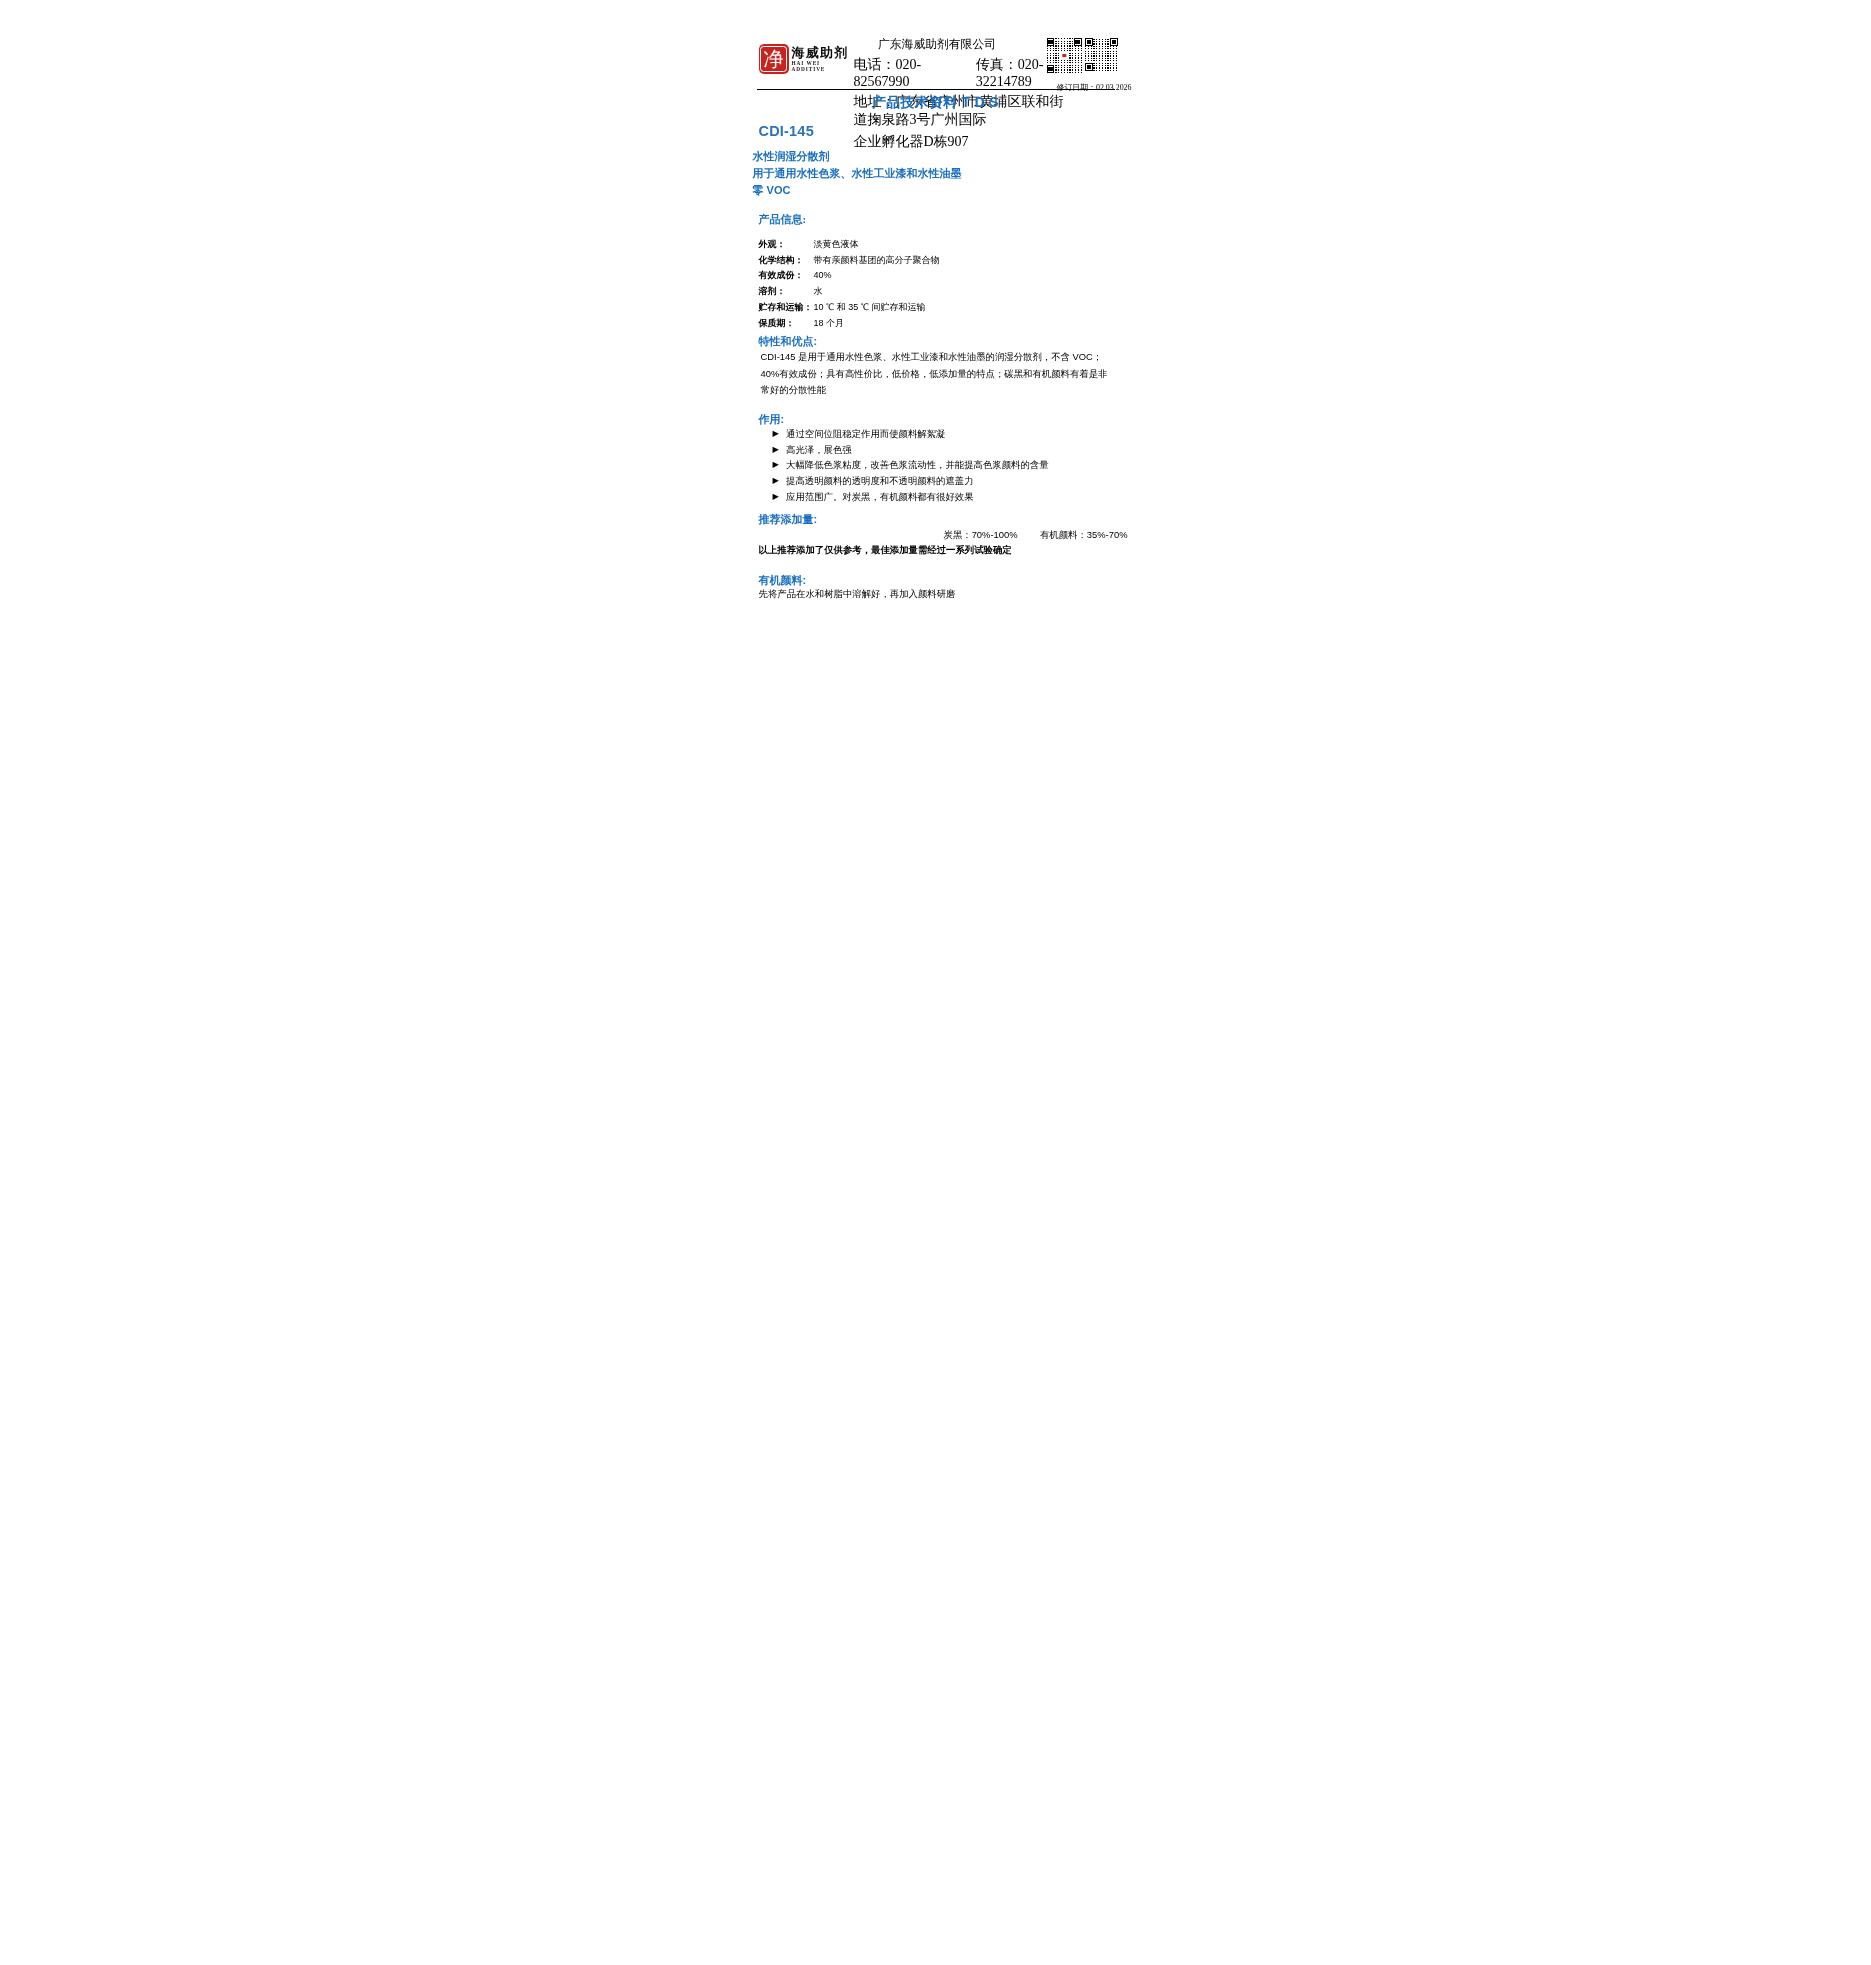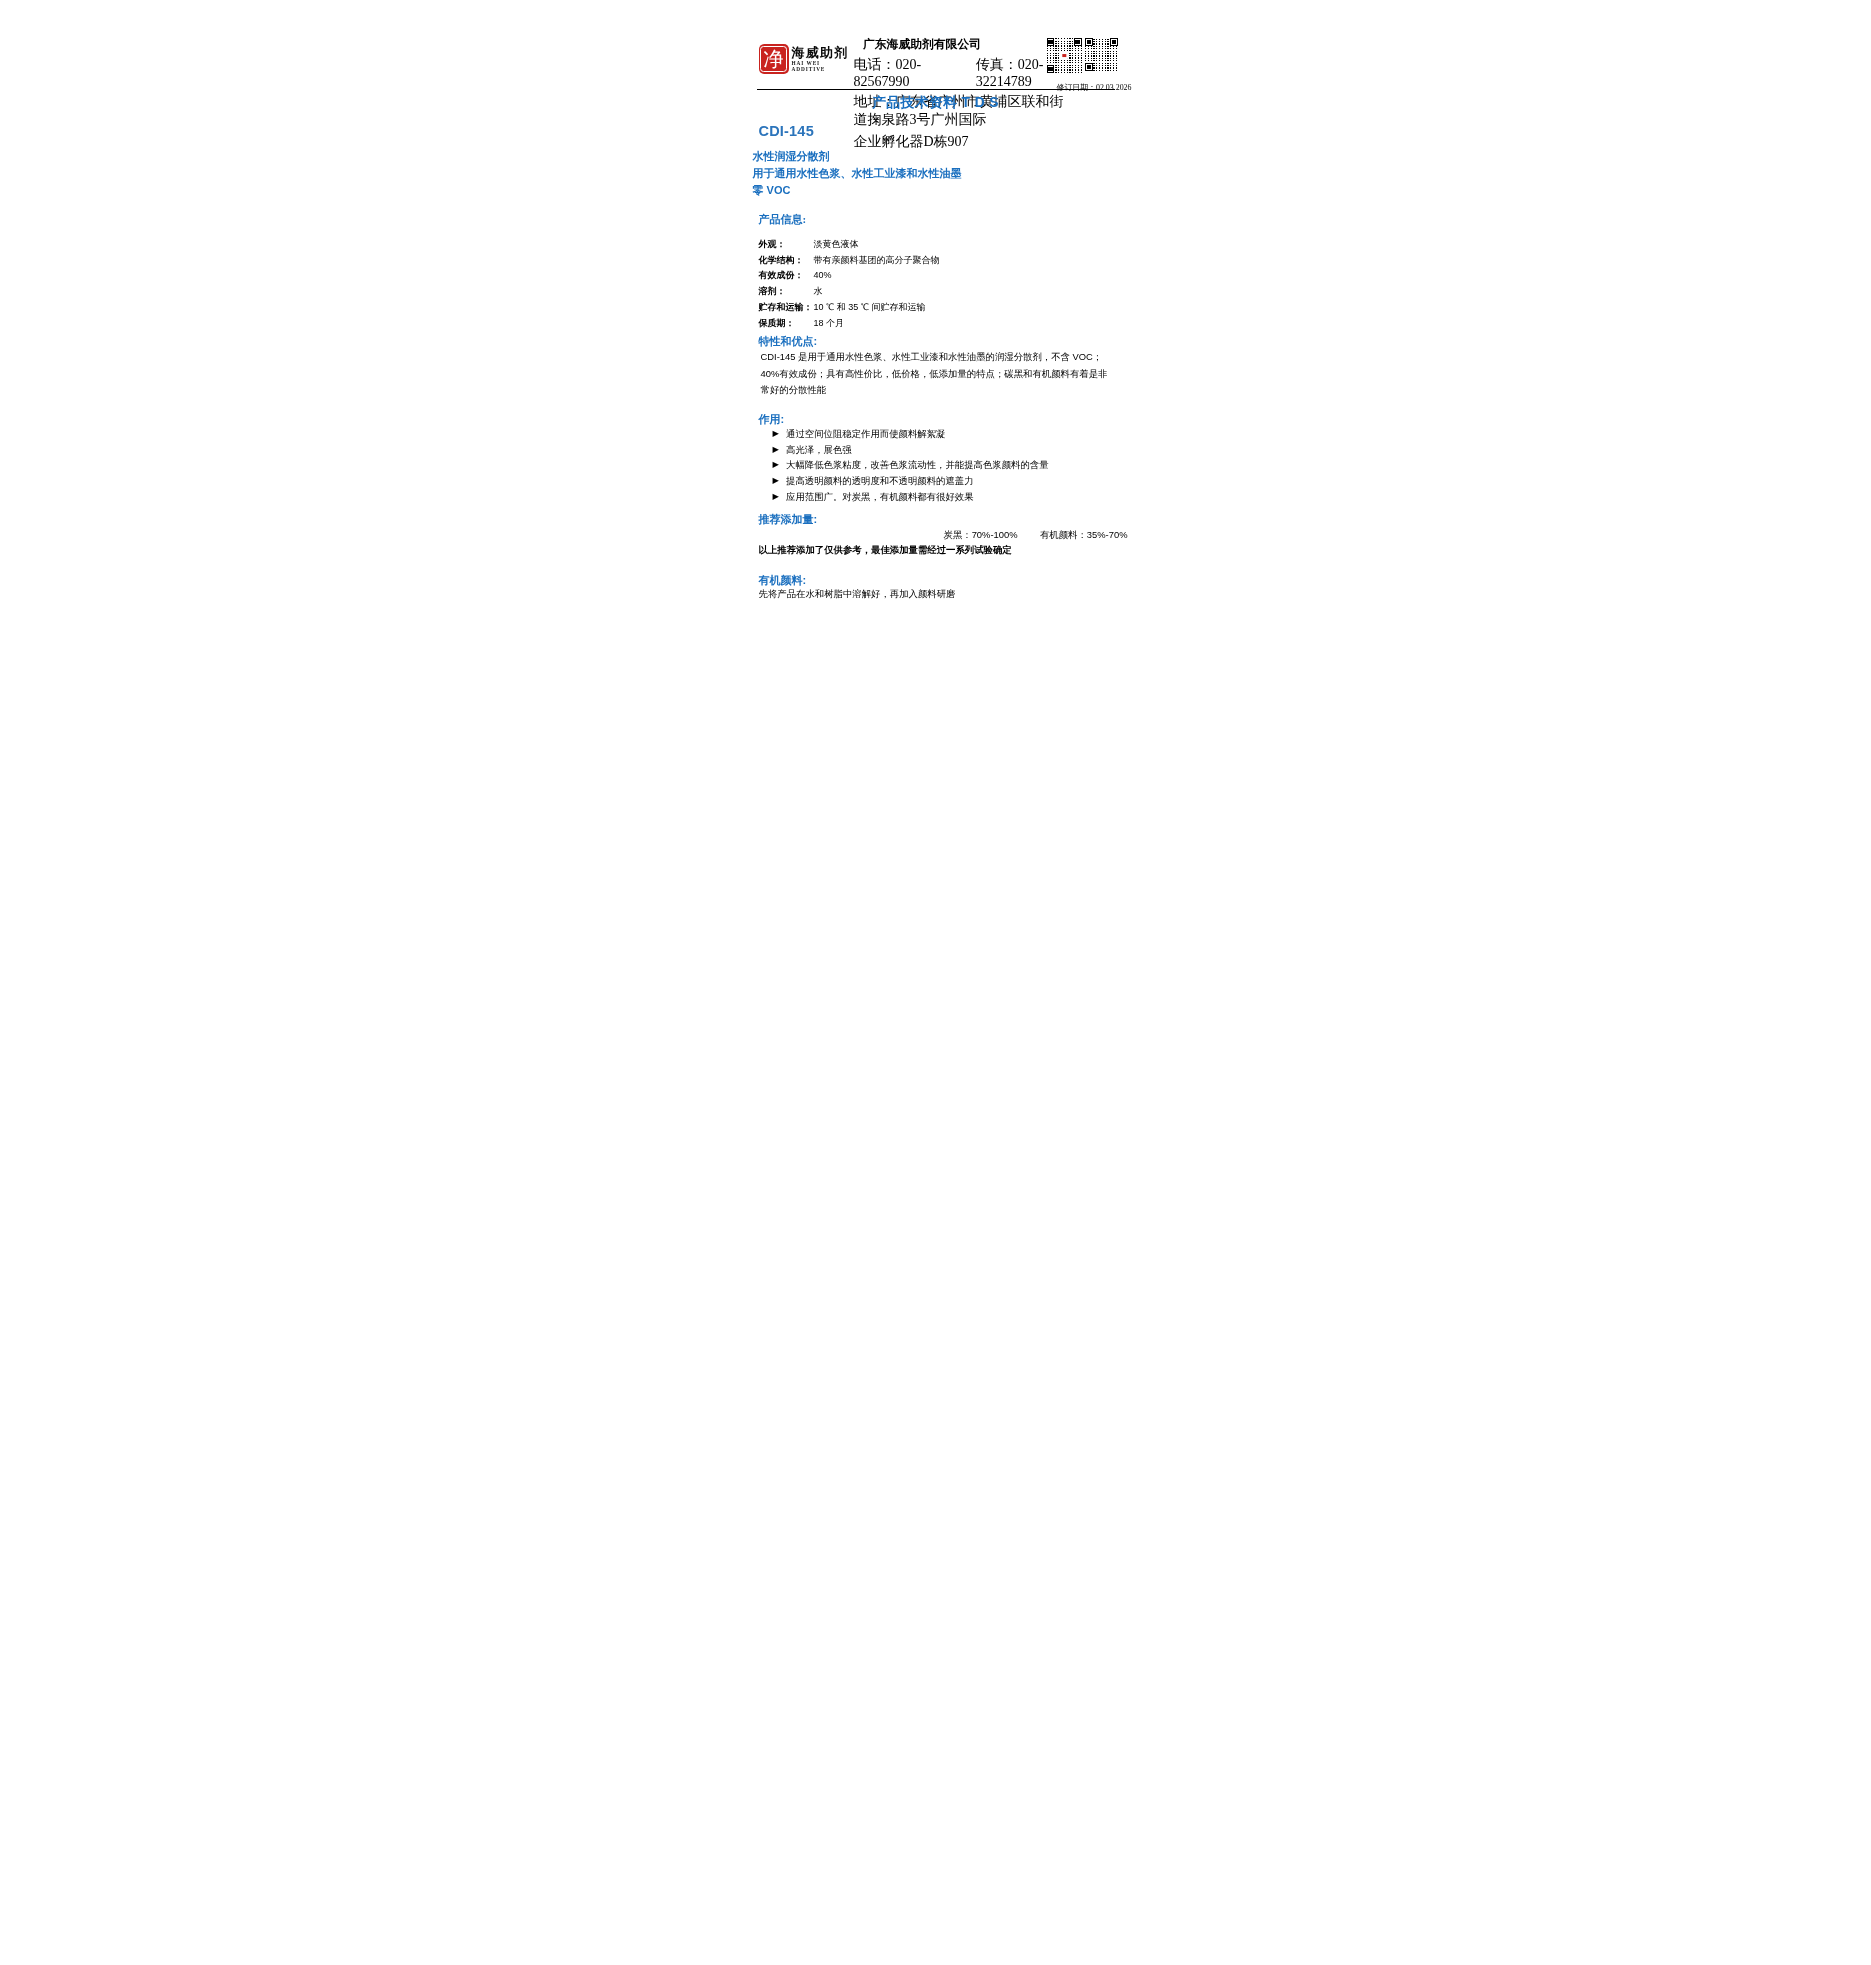--- a/index.html
+++ b/index.html
@@ -24,23 +24,23 @@
     border:1px solid #fff; border-radius:3.5px;
   }
   .seal-char {
     position:relative; color:#fff; font-family:"Liberation Serif", serif;
     font-size:20.4px; font-weight:400; line-height:1;
   }
   .logo-text { margin-left:3.1px; display:flex; flex-direction:column; align-items:flex-start; }
   .logo-cn { font-size:13px; font-weight:900; letter-spacing:1.2px; line-height:1.05; color:#0a0a0a; }
   .logo-en { font-family:"Liberation Serif", serif; font-size:5.3px; font-weight:700; letter-spacing:0.9px; color:#1a1a1a; margin-top:0.8px; }
   .company-name {
-    position:absolute; left:134px; top:37px; width:173px;
+    position:absolute; left:149px; top:37px; width:173px;
     text-align:center; font-family:"Liberation Serif", serif;
-    font-size:11.8px; font-weight:700; color:#000;
+    font-size:11.8px; font-weight:400; color:#000;
   }
   .contact { position:absolute; left:152px; top:56px; width:220px; font-family:"Liberation Serif", serif; font-size:14px; color:#000; }
   .contact-row { display:flex; }
   .fax-pair { margin-left:24.4px; }
   .addr1 { margin-top:3.1px; }
   .addr2 { margin-top:3.5px; }
   .qr-group { position:absolute; left:345px; top:38px; display:flex; }
   .qr {
     position:relative; width:35px; height:35px;
     background-image:

